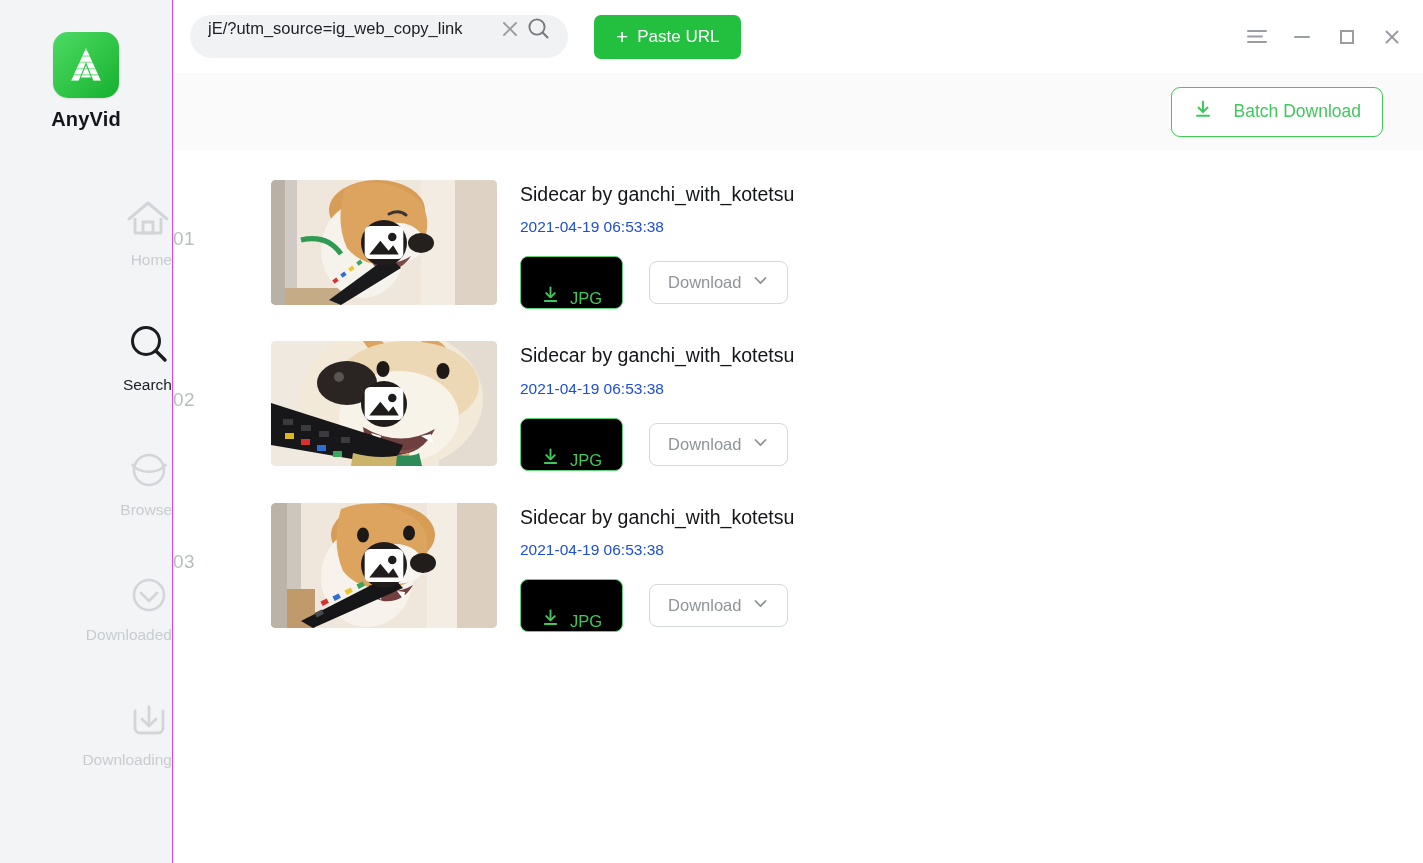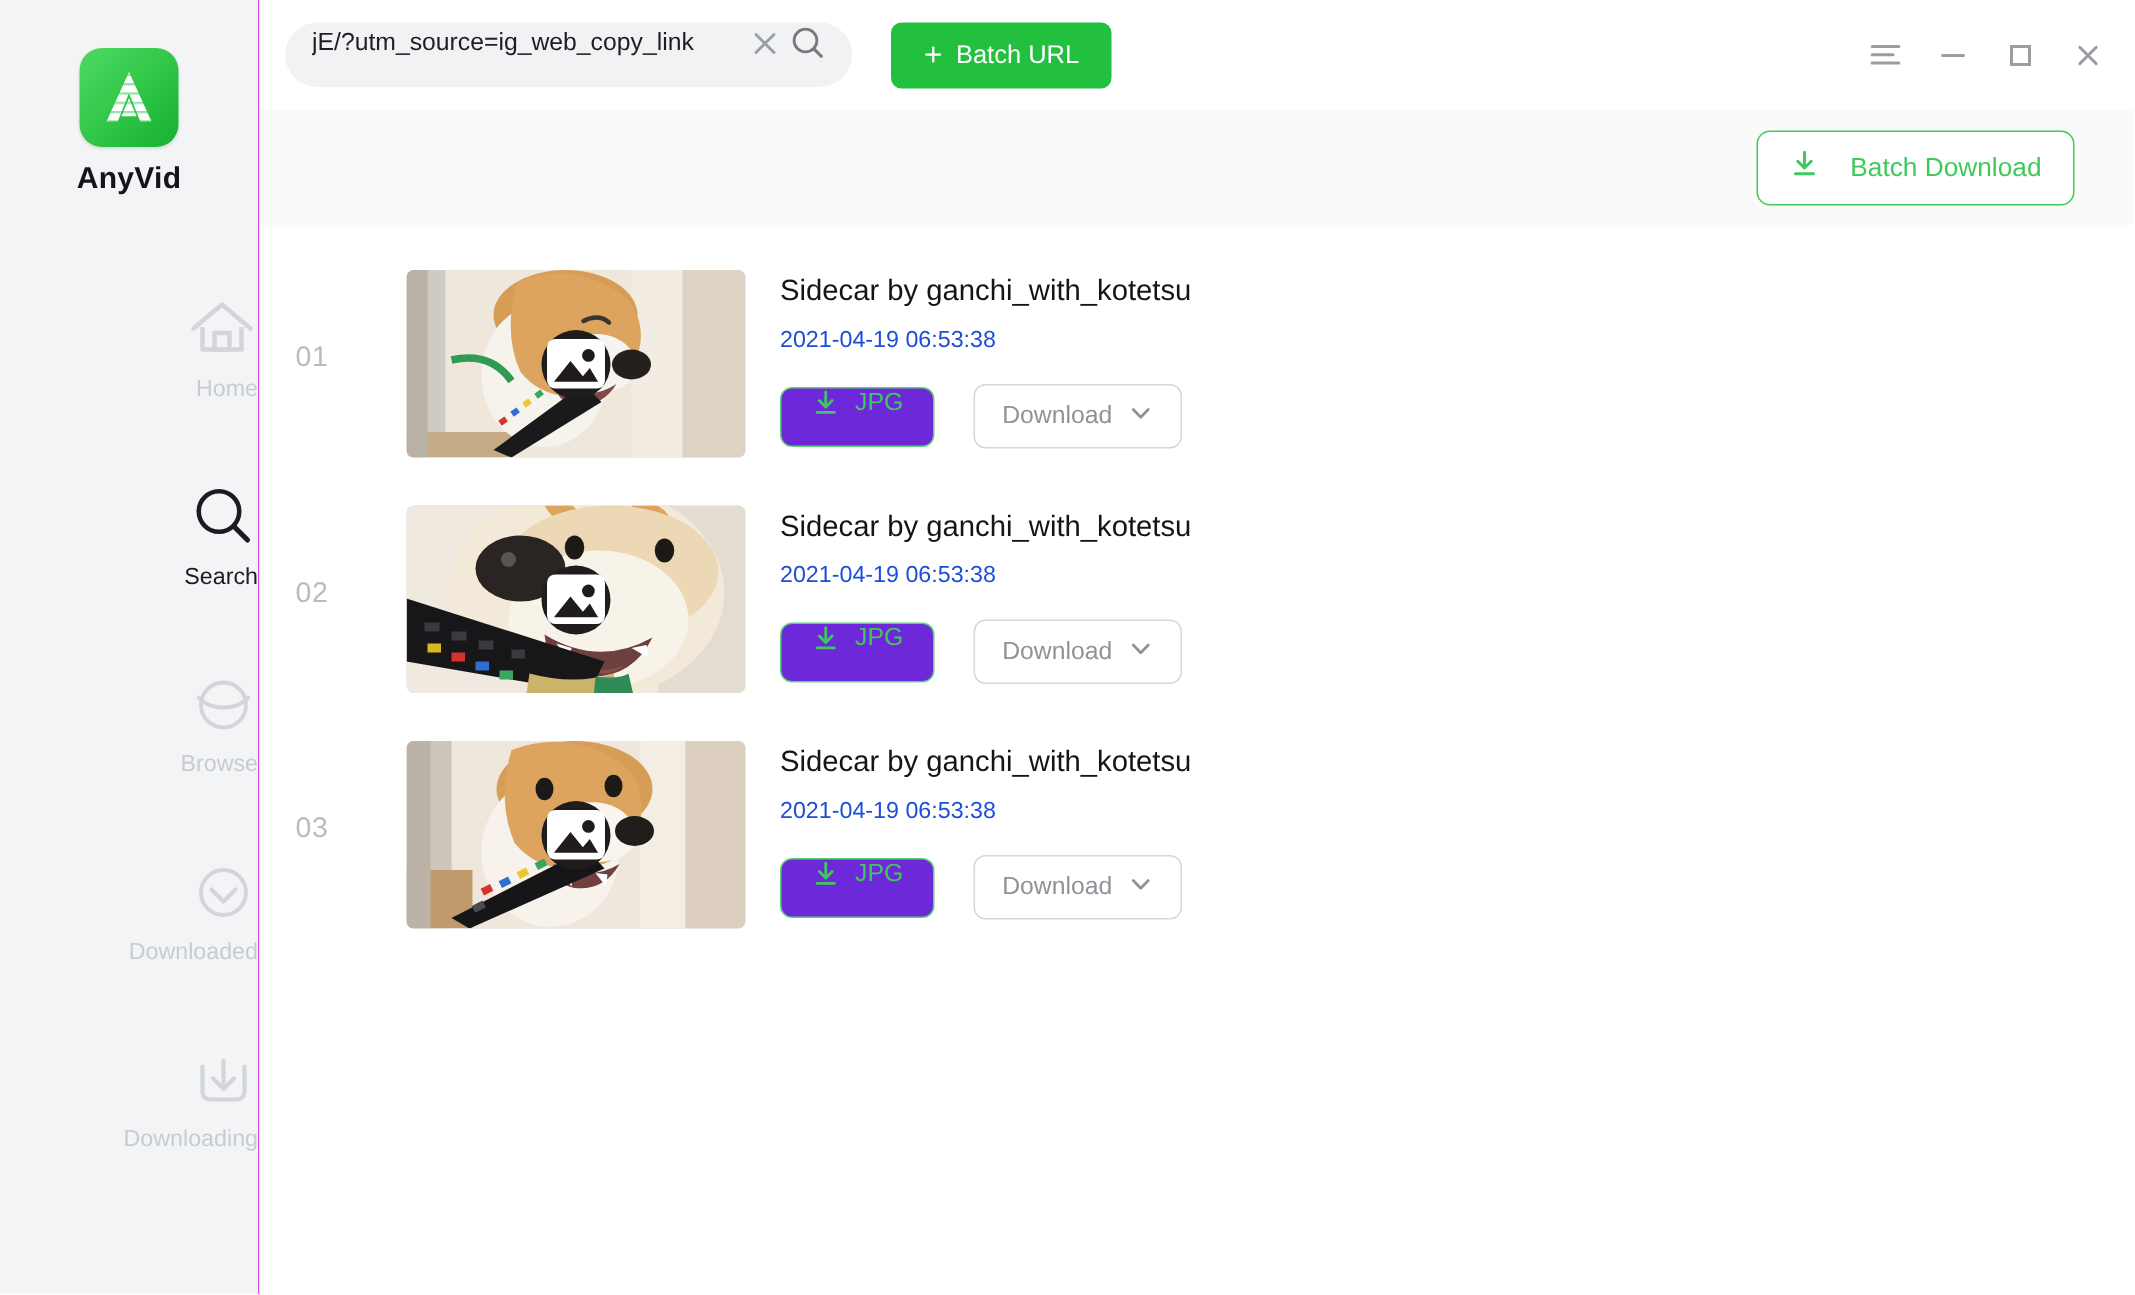--- a/index.html
+++ b/index.html
@@ -92,45 +92,45 @@
 
   .results { flex: 1 1 auto; overflow-y: auto; background: #ffffff; padding-top: 14px; }
 
   .row {
     display: flex; align-items: flex-start;
     padding: 16px 0 16px 0;
     min-height: 130px;
   }
   .row-num {
     width: 98px; flex: 0 0 98px;
-    text-align: center; padding-right: 28px; padding-top: 48px;
+    text-align: left; padding-right: 28px; padding-top: 48px;
     font-size: 19px; color: #b9bcc0; letter-spacing: .5px;
   }
   .thumb {
     width: 226px; height: 125px; flex: 0 0 226px;
     border-radius: 5px; overflow: hidden; position: relative;
     background: #ded8d0;
   }
   .thumb svg { display: block; width: 226px; height: 125px; }
   .thumb-badge {
     position: absolute; left: 50%; top: 50%;
     transform: translate(-50%,-50%);
     width: 46px; height: 46px; border-radius: 50%;
     background: #1f1c1b;
     display: flex; align-items: center; justify-content: center;
   }
   .meta { padding-left: 23px; padding-top: 2px; flex: 1 1 auto; }
   .meta-title { font-size: 19.5px; color: #141519; line-height: 1.25; }
   .meta-date { margin-top: 12px; font-size: 15.5px; color: #1d4ed8; }
   .btn-row { margin-top: 20px; display: flex; align-items: center; gap: 26px; }
   .jpg-btn {
-    height: 40px; padding: 0 20px;
-    background: #6d28d9; border: 1px solid #5bd472; border-radius: 8px;
+    height: 53px; padding: 0 20px;
+    background: #000000; border: 1px solid #5bd472; border-radius: 8px;
     color: #3fc95c; font-size: 16.5px; font-family: inherit;
-    display: flex; align-items: flex-start; gap: 10px; cursor: pointer;
+    display: flex; align-items: flex-end; gap: 10px; cursor: pointer;
   }
   .dl-btn {
     height: 43px; padding: 0 18px;
     background: #ffffff; border: 1px solid #d4d7dc; border-radius: 8px;
     color: #8f9398; font-size: 16.5px; font-family: inherit;
     display: flex; align-items: center; gap: 11px; cursor: pointer;
   }
 </style>
 </head>
 <body>
@@ -227,21 +227,21 @@
         <span class="ico-btn">
           <svg width="26" height="26" viewBox="0 0 26 26">
             <circle cx="11" cy="11" r="7.6" fill="none" stroke="#77797d" stroke-width="1.9"></circle>
             <line x1="16.6" y1="16.6" x2="21.5" y2="21.5" stroke="#77797d" stroke-width="2.1" stroke-linecap="round"></line>
           </svg>
         </span>
       </div>
 
       <button class="paste-btn">
         <span class="paste-plus">+</span>
-        <span>Batch URL</span>
+        <span>Paste URL</span>
       </button>
 
       <div class="win-ctrls">
         <span class="win-btn">
           <svg width="20" height="18" viewBox="0 0 20 18">
             <line x1="1" y1="3" x2="19" y2="3" stroke="#9a9da2" stroke-width="2" stroke-linecap="round"></line>
             <line x1="1" y1="8.5" x2="15" y2="8.5" stroke="#9a9da2" stroke-width="2" stroke-linecap="round"></line>
             <line x1="1" y1="14" x2="19" y2="14" stroke="#9a9da2" stroke-width="2" stroke-linecap="round"></line>
           </svg>
         </span>

